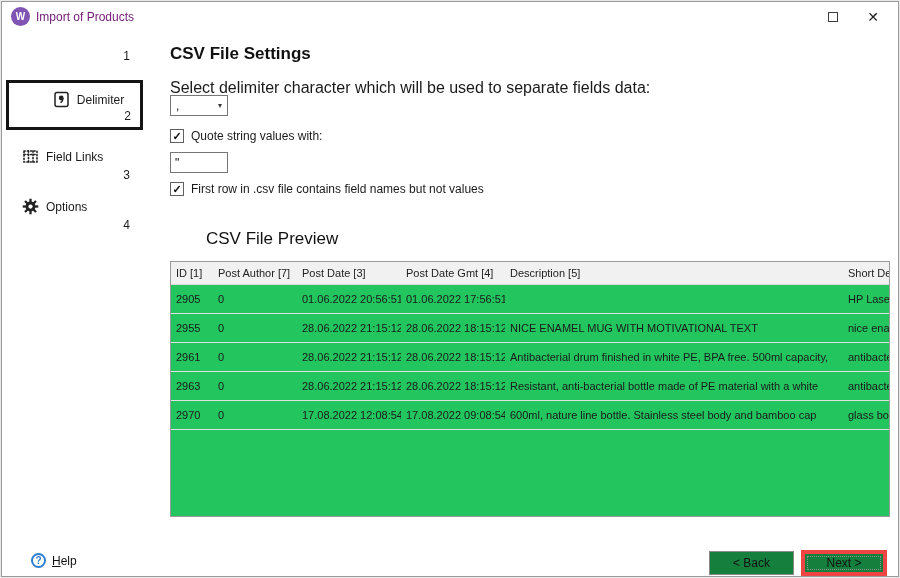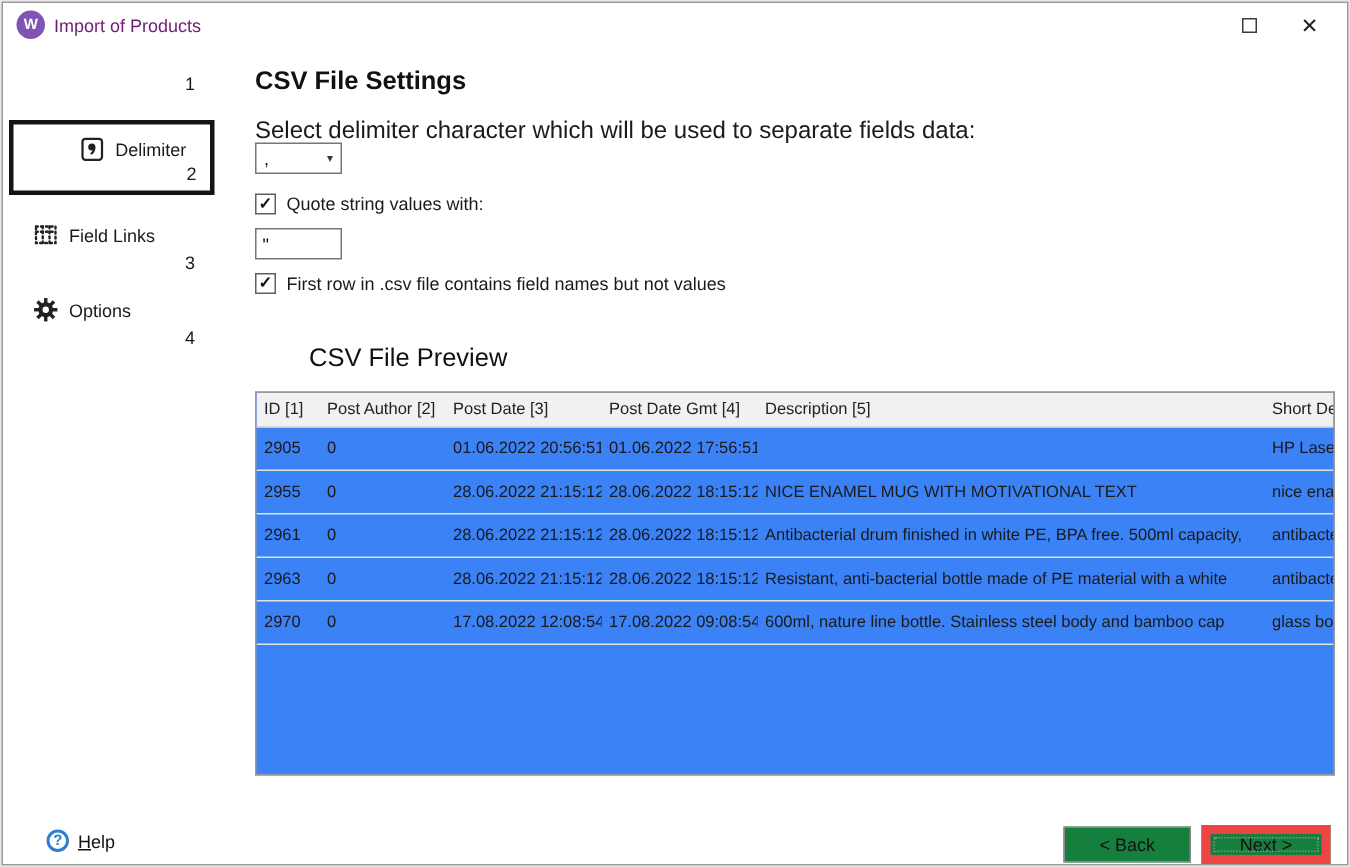--- a/index.html
+++ b/index.html
@@ -44,37 +44,37 @@
   .checkbox { width:14px; height:14px; border:1px solid #5f5f5f; background:#fff;
               display:inline-flex; align-items:center; justify-content:center;
               font-size:11px; font-weight:bold; color:#111; line-height:1; }
   .quote-input { position:absolute; left:168px; top:150px; width:58px; height:21px;
                  border:1px solid #767676; background:#fff; font-size:12px; padding:0 4px;
                  font-family:"Liberation Sans", sans-serif; outline:none; }
   .h-preview { position:absolute; left:168px; top:227px; font-size:17px; font-weight:normal; color:#111;margin-left:36px; }
 
   
   .table { position:absolute; left:168px; top:259px; width:720px; height:256px;
-           border:1px solid #9a9a9a; background:#3b82f6; overflow:hidden; font-size:11px; }
+           border:1px solid #9a9a9a; background:#22c55e; overflow:hidden; font-size:11px; }
   .trow { display:grid; grid-template-columns:42px 84px 104px 104px 338px 1fr; align-items:center; }
   .thead { height:23px; background:#f1f1f1; border-bottom:1px solid #d9d9d9; color:#222; }
   .tbody-row { height:29px; border-bottom:1px solid #e3e3e3; }
   .tcell { padding-left:5px; white-space:nowrap; overflow:hidden; }
 
   
   .help { position:absolute; left:29px; top:551px; display:flex; align-items:center; gap:6px;
           font-size:12px; color:#111; cursor:default; }
   .help-icon { width:15px; height:15px; border:2px solid #2f7fd0; border-radius:50%; color:#2f7fd0;
                font-size:10px; font-weight:bold; display:inline-flex; align-items:center; justify-content:center; }
   .accel { text-decoration:underline; }
   .btn { position:absolute; height:24px; background:#15803d; border:1px solid #8a8a8a;
          font-size:12px; color:#111; display:flex; align-items:center; justify-content:center;
          font-family:"Liberation Sans", sans-serif; cursor:default; }
   .btn-back { left:707px; top:549px; width:85px; }
-  .btn-next { left:799px; top:548px; width:86px; height:26px; border:6px solid #ef4444; position:absolute; }
+  .btn-next { left:799px; top:548px; width:86px; height:26px; border:4px solid #ef4444; position:absolute; }
   .focus-rect { position:absolute; inset:2px; border:1px dotted #8c8c8c; pointer-events:none; }
 
   svg { display:block; }
 </style>
 </head>
 <body>
 
 <div class="window">
 
   <div class="titlebar">
@@ -171,21 +171,21 @@
         <span>✓</span>
       </span>
     <span>First row in .csv file contains field names but not values</span>
   </div>
 
   <h1 class="h-preview">CSV File Preview</h1>
 
   <div class="table">
     <div class="trow thead">
       <div class="tcell">ID [1]</div>
-      <div class="tcell">Post Author [2]</div>
+      <div class="tcell">Post Author [7]</div>
       <div class="tcell">Post Date [3]</div>
       <div class="tcell">Post Date Gmt [4]</div>
       <div class="tcell">Description [5]</div>
       <div class="tcell">Short Desc</div>
     </div>
 
     <div class="trow tbody-row">
       <div class="tcell">2905</div>
       <div class="tcell">0</div>
       <div class="tcell">01.06.2022 20:56:51</div>

